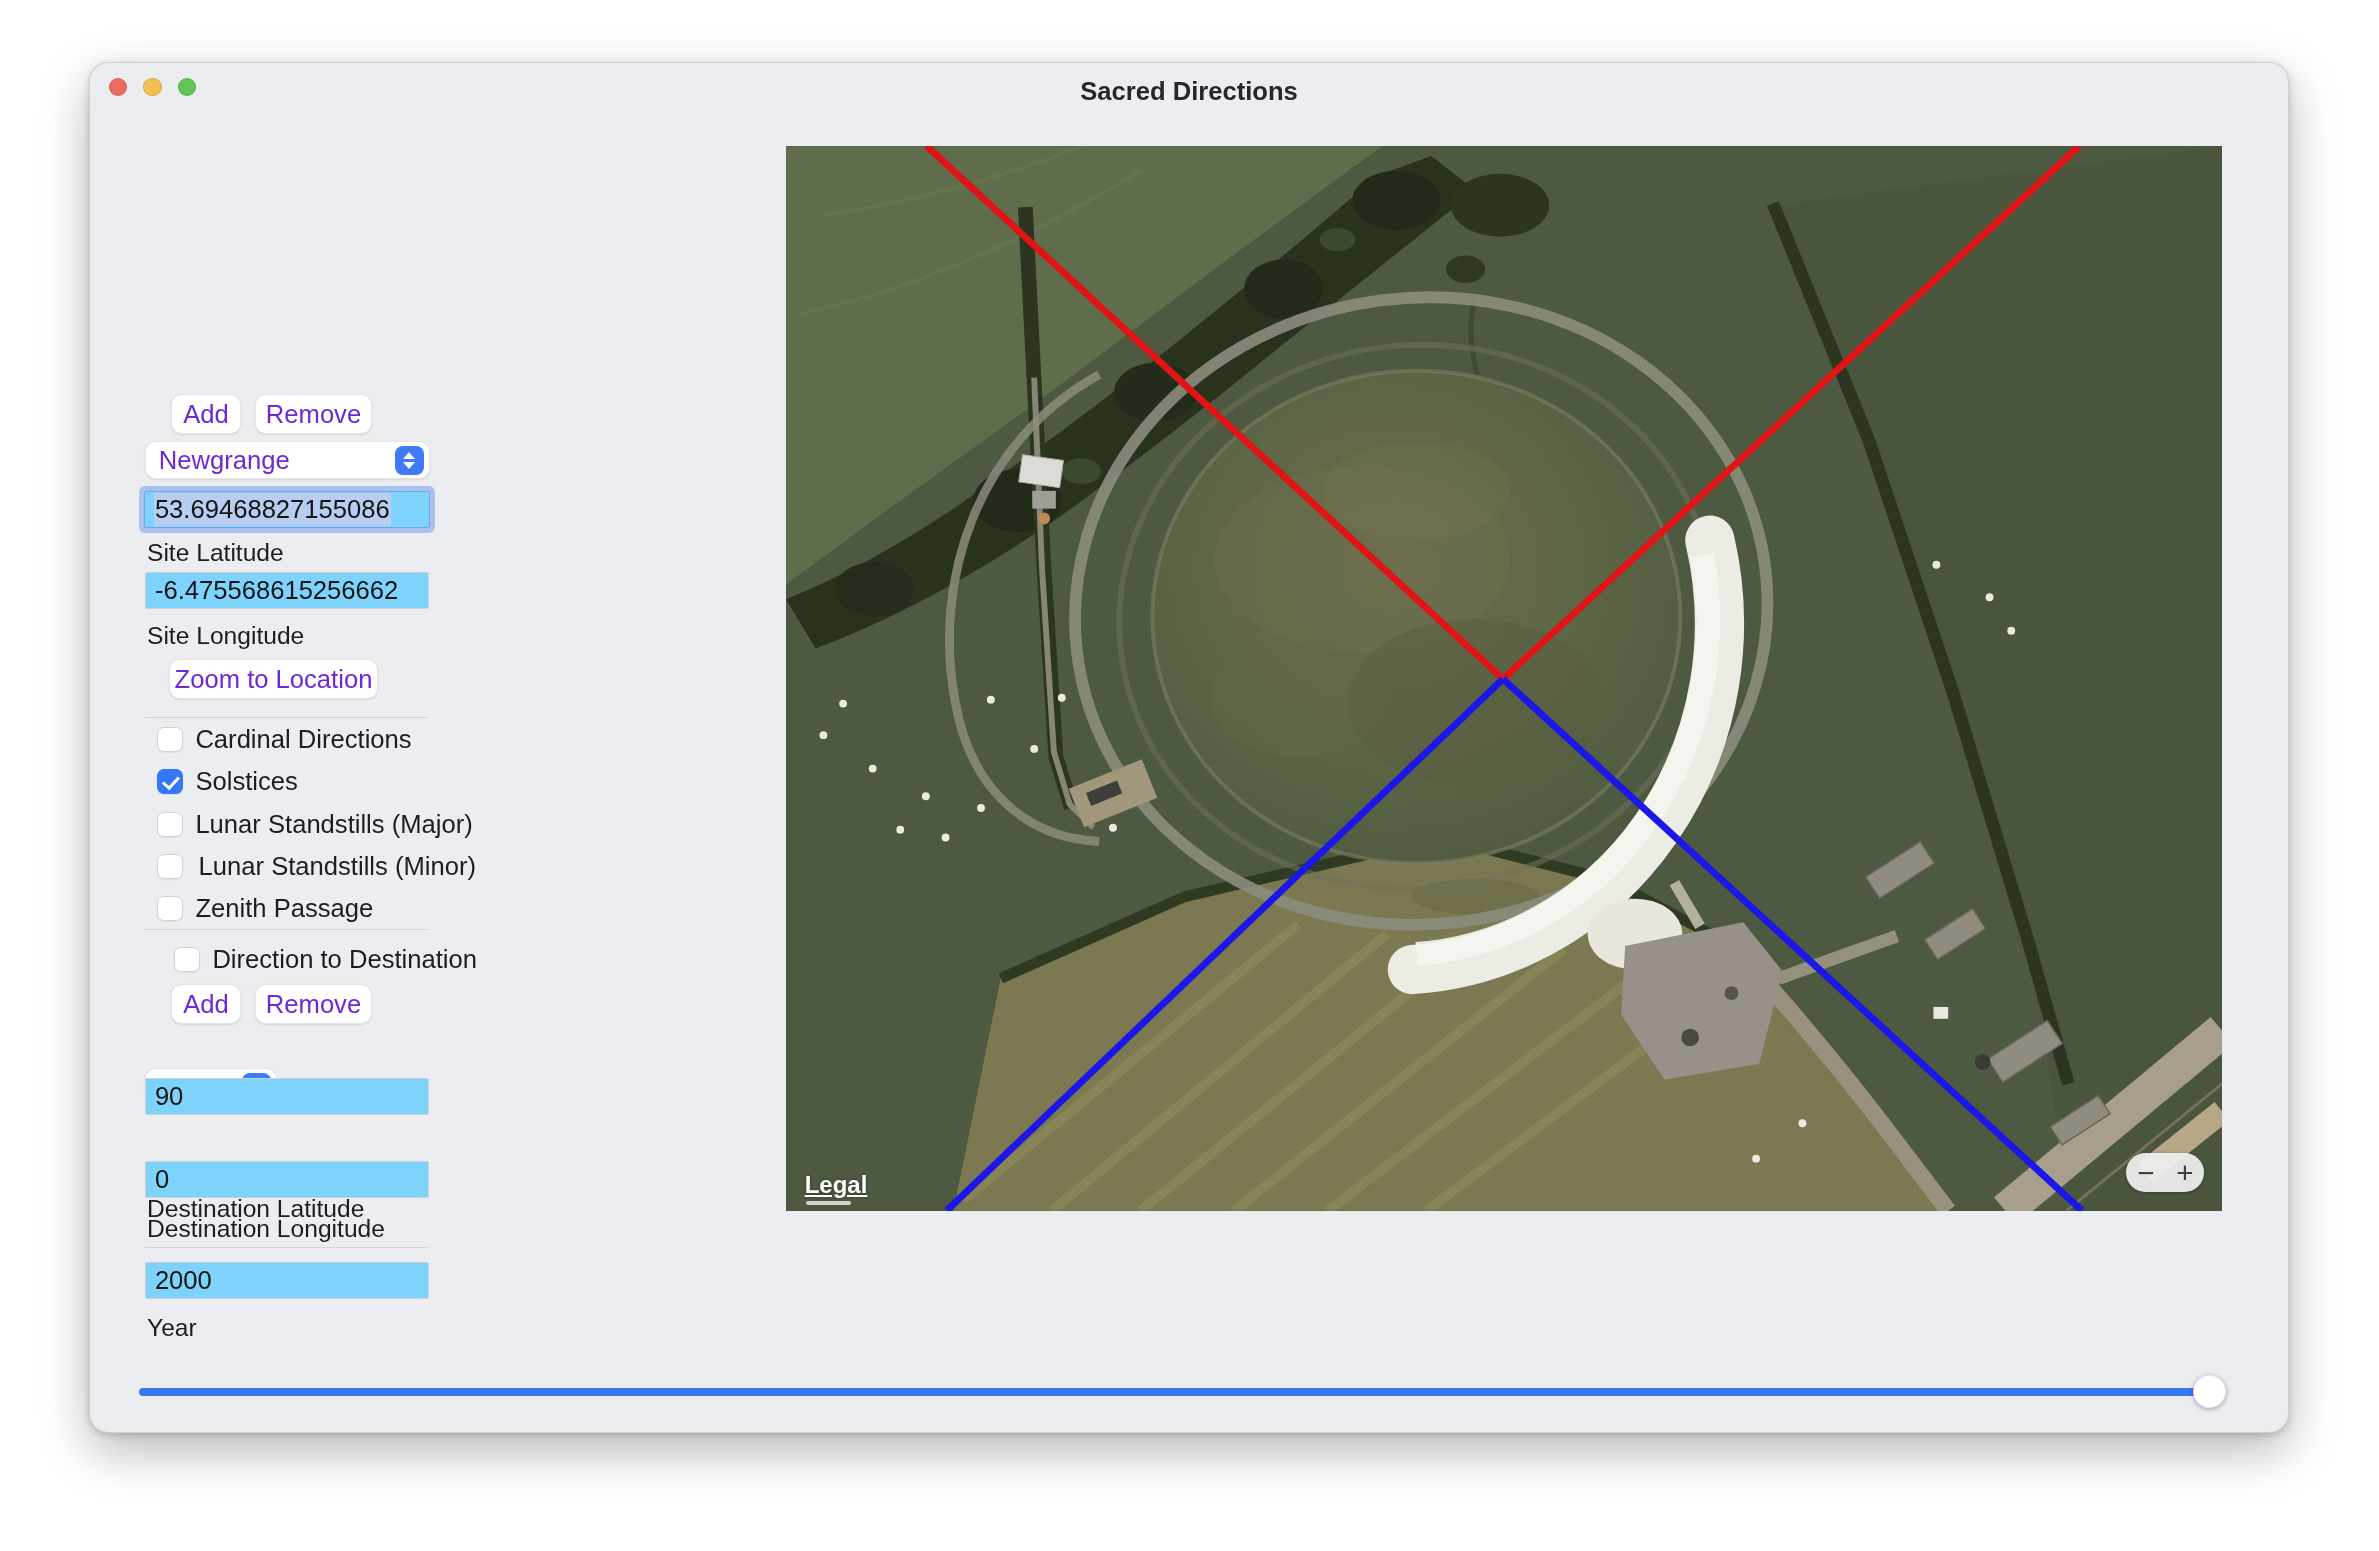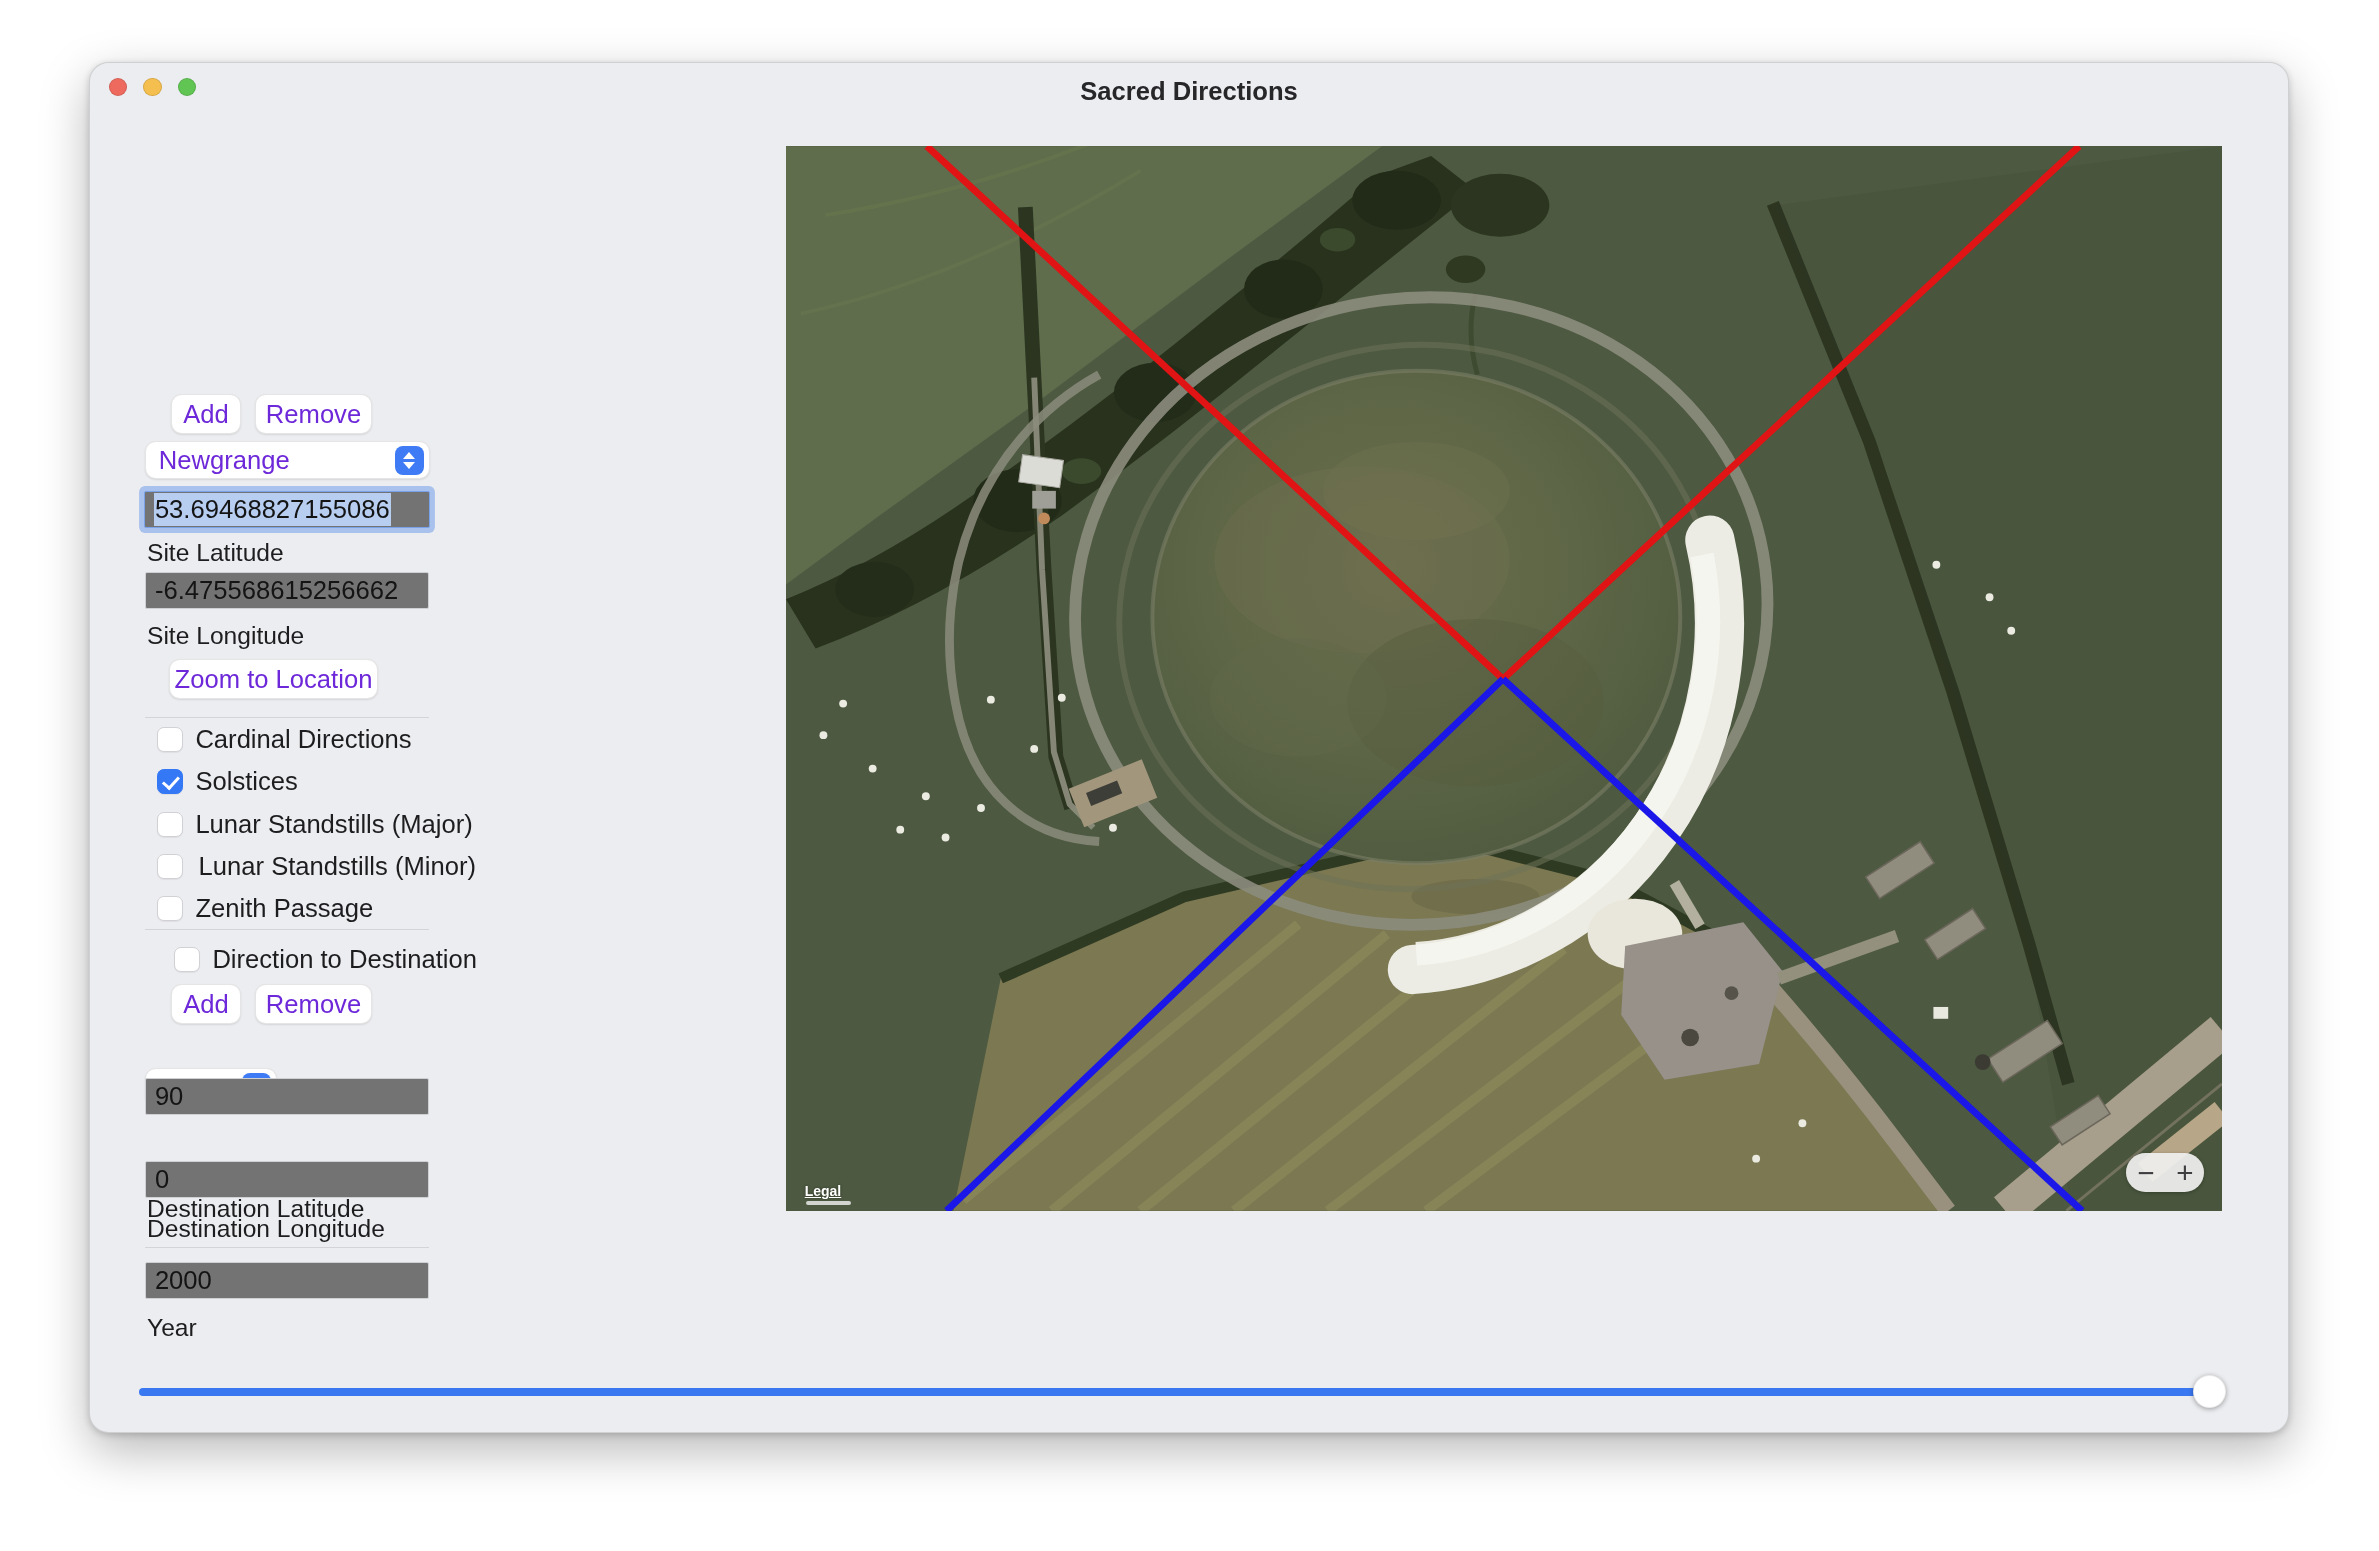--- a/index.html
+++ b/index.html
@@ -25,39 +25,39 @@
   .select { background:#ffffff; border:1px solid rgba(0,0,0,.10); border-radius:10.8px;
     box-shadow:0 1px 2px rgba(0,0,0,.10); height:38px; display:flex; align-items:center;
     padding-left:12.8px; font-size:25.6px; color:#6d28d9; position:relative; }
   .chev-box { position:absolute; right:4.9px; top:3.9px; width:29.6px; height:29.6px;
     border-radius:7.9px; background:#3f7bf5; display:flex; flex-direction:column;
     align-items:center; justify-content:center; gap:3px; }
   .chev-up { width:0; height:0; border-left:6.9px solid transparent; border-right:6.9px solid transparent;
     border-bottom:7.9px solid #ffffff; }
   .chev-dn { width:0; height:0; border-left:6.9px solid transparent; border-right:6.9px solid transparent;
     border-top:7.9px solid #ffffff; }
-  .field { background:#737373; border:1px solid #cfd0d4; height:37px; border-radius:2px;
+  .field { background:#7dd3fc; border:1px solid #cfd0d4; height:37px; border-radius:2px;
     display:flex; align-items:center; padding-left:8.9px; font-size:25.6px; color:#141414; }
   .field.focused { border:1px solid #7aa2e8; box-shadow:0 0 0 4.9px rgba(96,145,235,.48); }
   .field .sel { background:#b7cef1; padding:2px 1px; }
   .plabel { font-size:24.6px; color:#1d1d1f; }
   .divider { height:1px; background:#d4d4d8; }
 
   .cb-row { position:absolute; display:flex; align-items:center; gap:12.8px;margin-left:10px; }
   .checkbox { width:25.6px; height:25.6px; border-radius:6.9px; background:#ffffff;
     border:1px solid #d0d0d5; box-shadow:0 1px 1px rgba(0,0,0,.06); position:relative; flex:0 0 auto; }
   .checkbox.checked { background:#3478f6; border-color:#3478f6; }
   .checkbox.checked::after { content:""; position:absolute; left:7.9px; top:3px; width:6.9px; height:12.8px;
     border:solid #ffffff; border-width:0 3.4px 3.4px 0; transform:rotate(42deg); }
   .cb-label { font-size:25.6px; color:#1d1d1f; white-space:nowrap; }
 
   
   .map { position:absolute; left:696px; top:83px; width:1436px; height:1065px; background:#4d5941; }
   .map svg { position:absolute; left:0; top:0; }
-  .legal { position:absolute; left:18.7px; bottom:11.8px; color:#ffffff; font-size:14px;
+  .legal { position:absolute; left:18.7px; bottom:11.8px; color:#ffffff; font-size:24px;
     font-weight:bold; text-decoration:underline; text-shadow:0 0 3px rgba(0,0,0,.4); }
   .legal-sub { position:absolute; left:19.7px; bottom:5.9px; width:45px; height:3.9px;
     background:rgba(255,255,255,.75); border-radius:2px; }
   .zoom-pill { position:absolute; right:17.7px; bottom:18.7px; width:78px; height:39px;
     border-radius:19.7px; background:rgba(237,237,235,.95); box-shadow:0 1px 3.9px rgba(0,0,0,.25);
     display:flex; align-items:center; }
   .zoom-pill .zbtn { flex:1; text-align:center; font-size:29.6px; color:#3e3e40; line-height:37px; }
 
   
   .slider-track { position:absolute; left:49px; top:1325px; width:2079px; height:7.9px;

